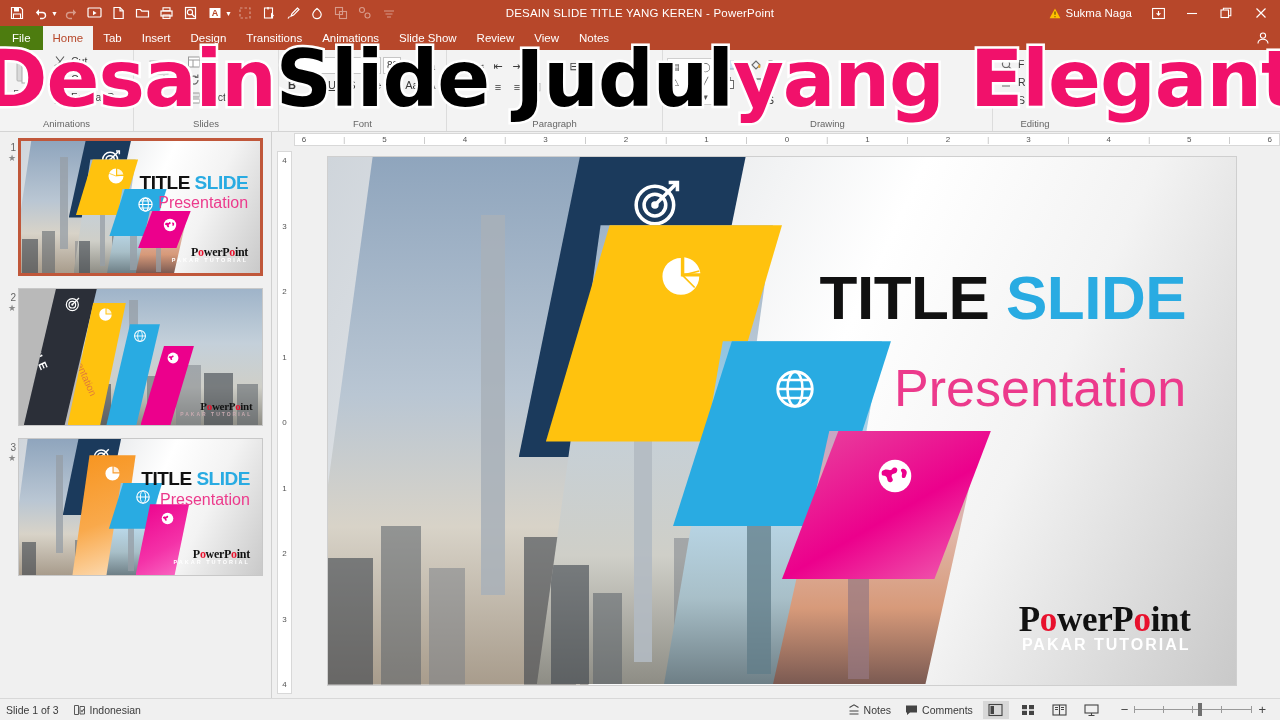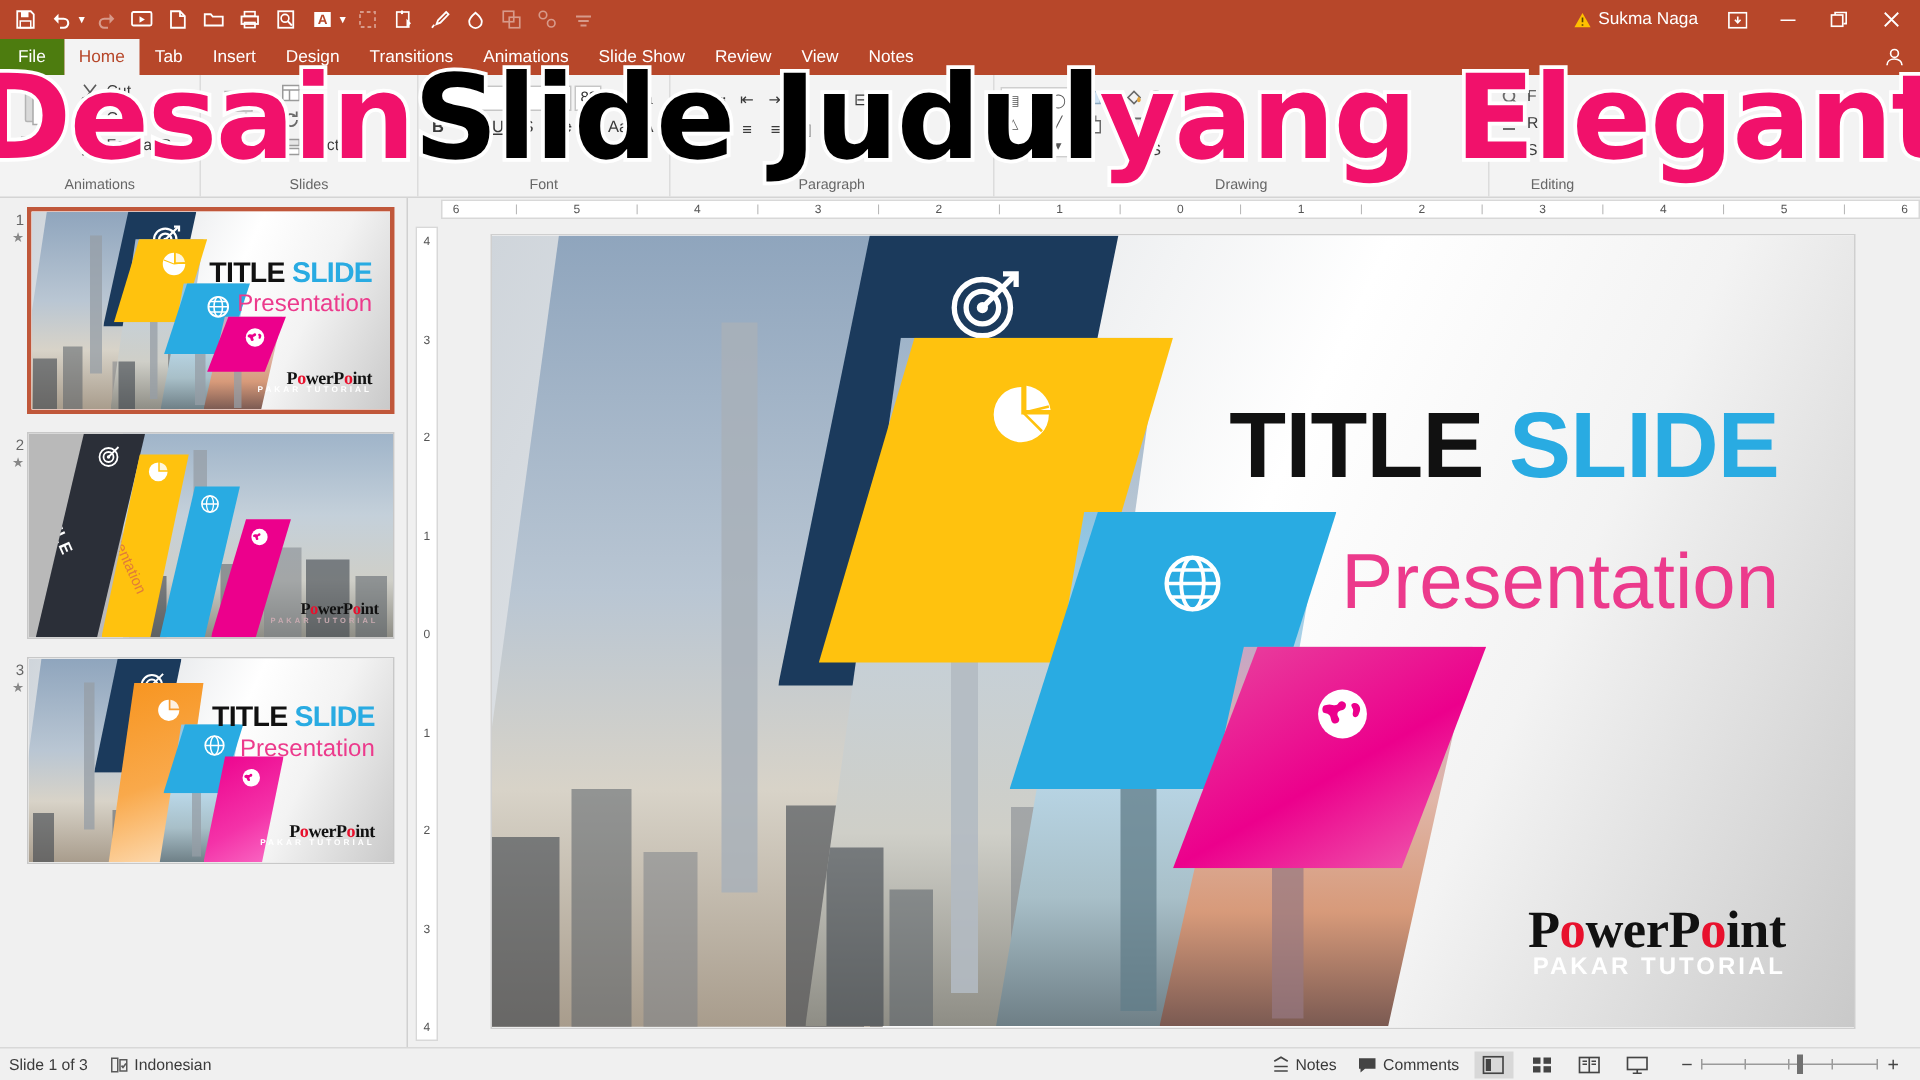--- a/index.html
+++ b/index.html
@@ -368,20 +368,21 @@
           <circle cx="9.5" cy="9.5" r="2.5" fill="none" stroke="#fff" stroke-width="1.1"></circle>
         </svg>
     </span>
     <span class="qat-btn dim">
       <svg width="14" height="14" viewBox="0 0 14 14">
           <path d="M2 5h10M3.5 8h7M5 11h4" stroke="#fff" stroke-width="1.2"></path>
         </svg>
     </span>
   </div>
 
+  <div class="title-text">DESAIN SLIDE TITLE YANG KEREN  -  PowerPoint</div>
 
   <div class="tb-right">
     <div class="user-chip">
       <svg class="warn-tri" viewBox="0 0 12 11">
           <path d="M6 0.6 11.4 10.2H0.6z" fill="#ffc000"></path>
           <path d="M6 3.6v3.2M6 8.2v1" stroke="#5a4200" stroke-width="1.1"></path>
         </svg>
       <span>Sukma Naga</span>
     </div>
     <div class="win-btn">

